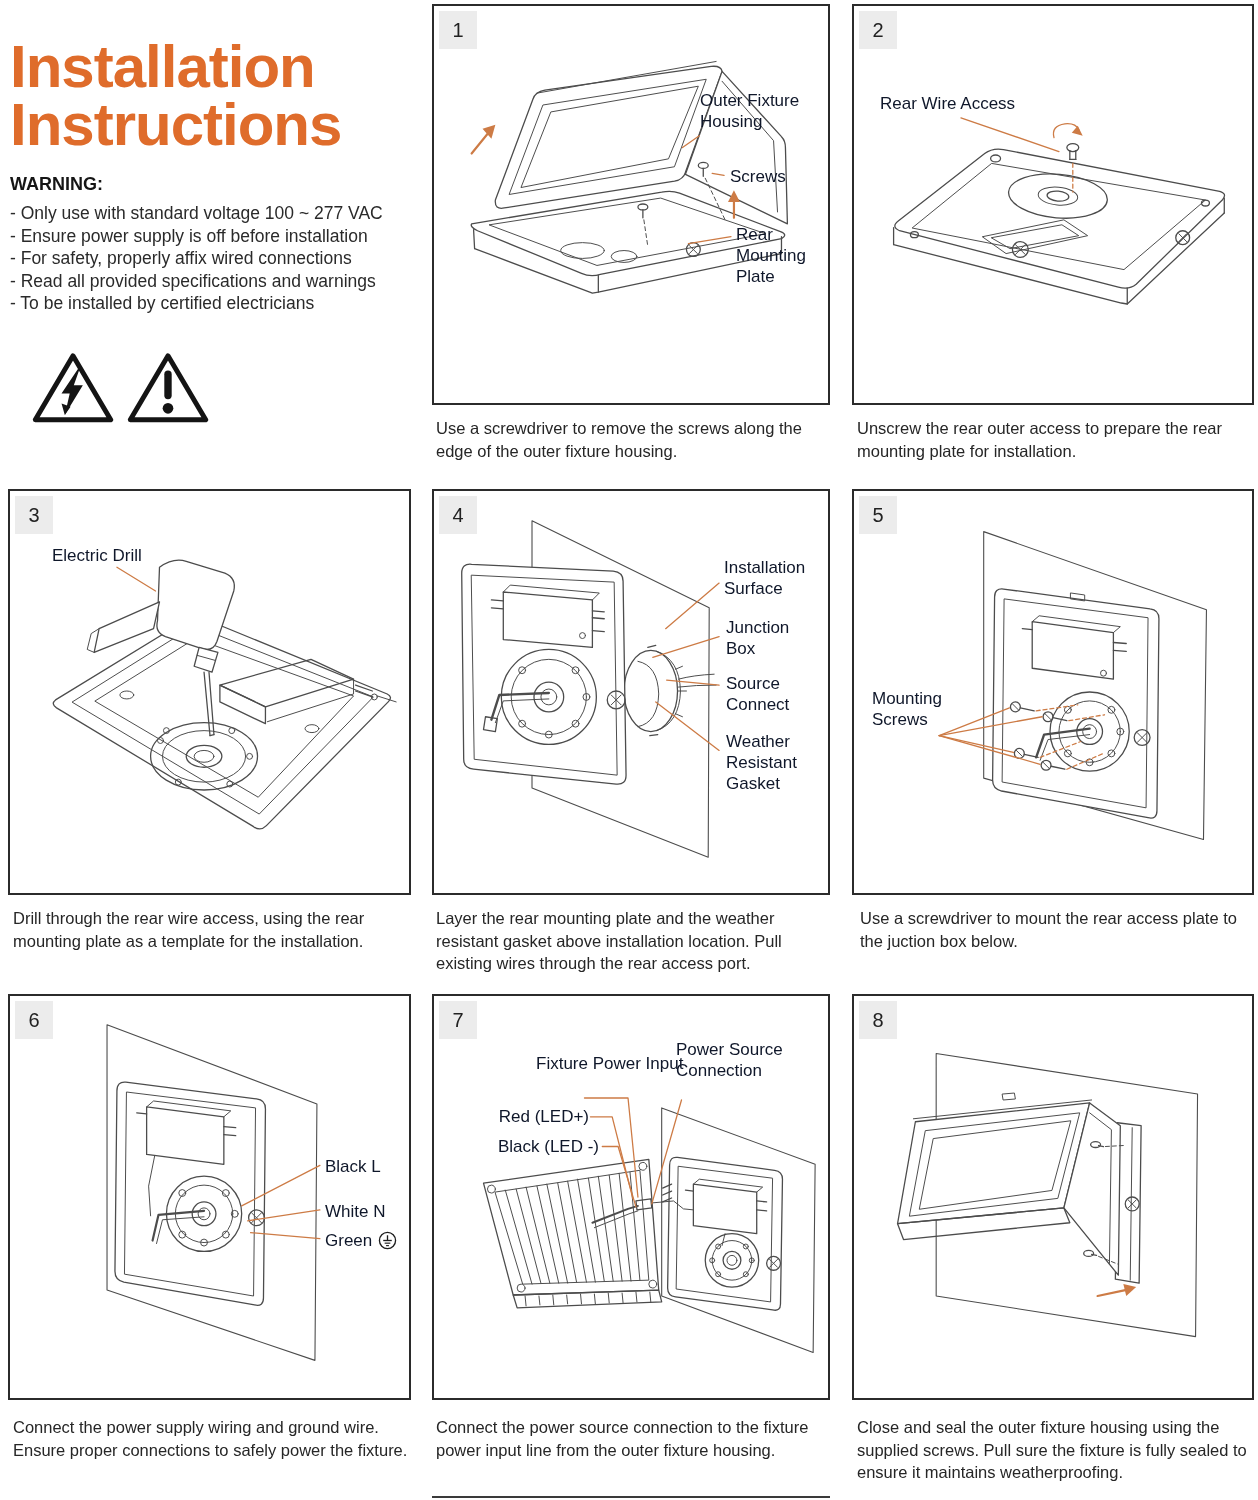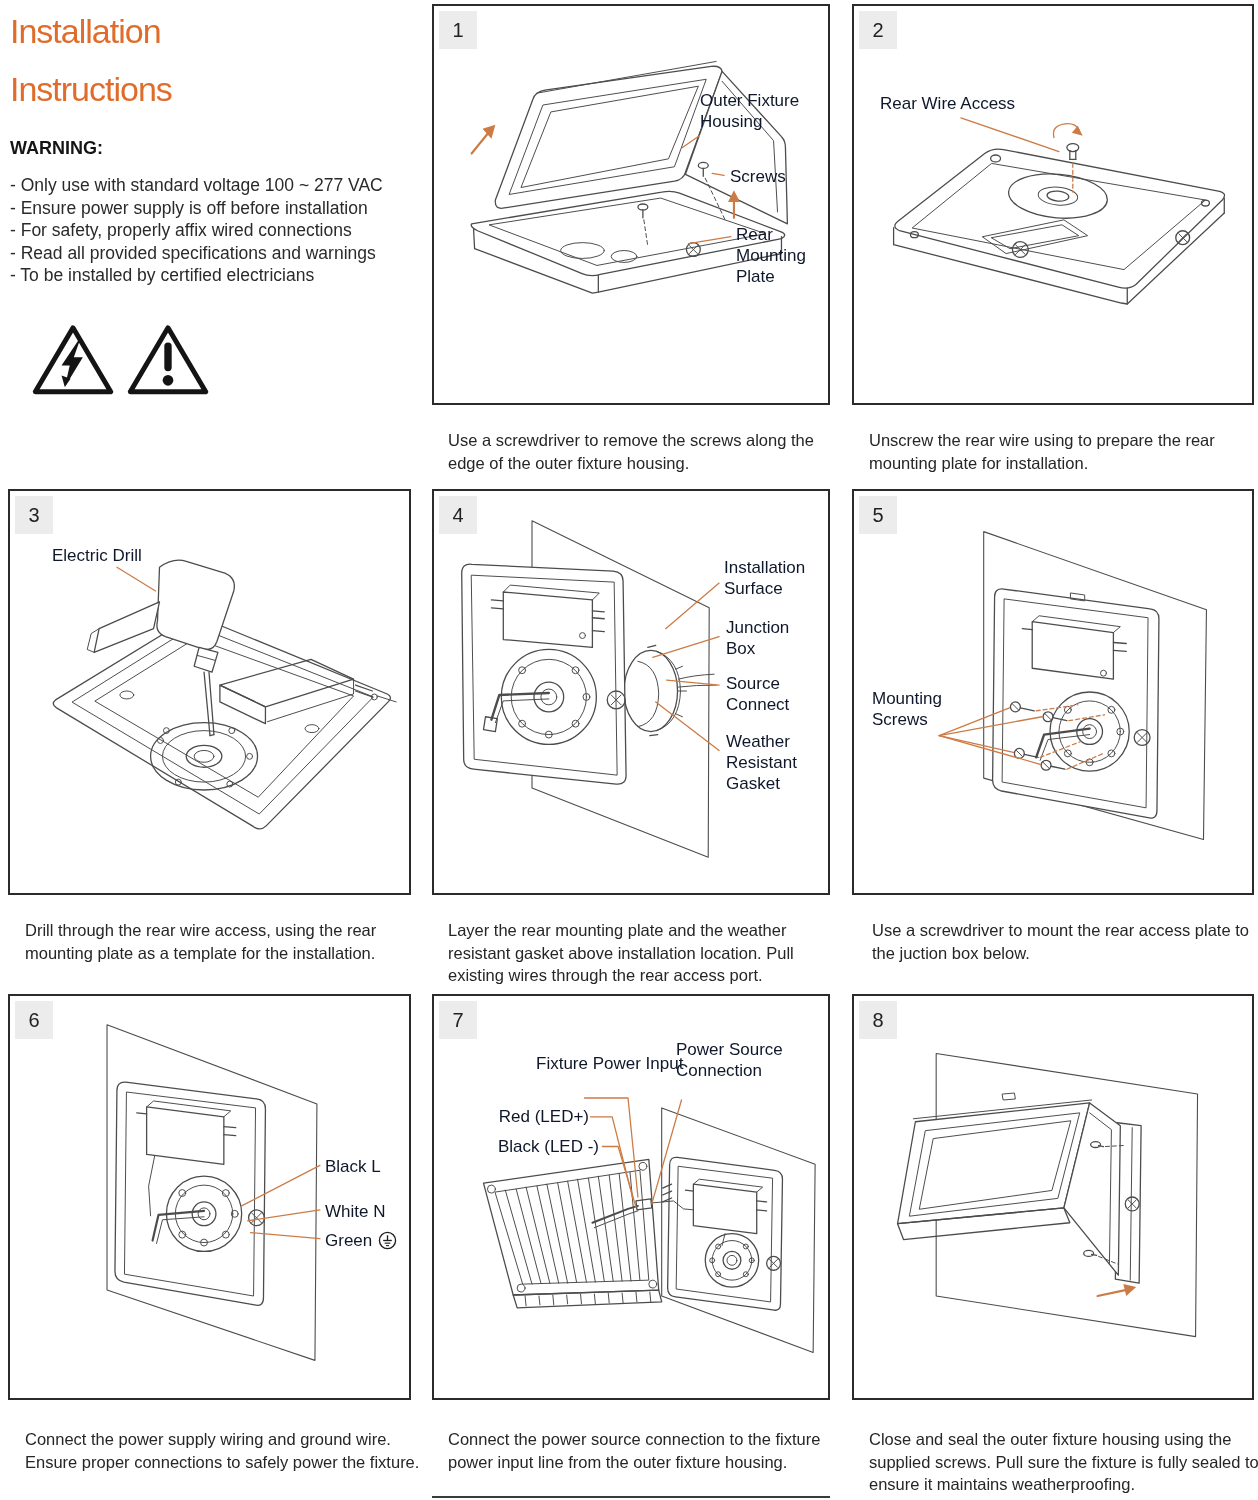--- a/index.html
+++ b/index.html
@@ -5,36 +5,36 @@
   html,body{margin:0;padding:0;}
   body{
     width:1258px;height:1500px;position:relative;background:#ffffff;
     font-family:"Liberation Sans","DejaVu Sans",sans-serif;color:#2b2b2b;overflow:hidden;
   }
   .panel{position:absolute;border:2px solid #2b2b2b;background:#fff;box-sizing:border-box;}
   .badge{
     position:absolute;top:5px;left:5px;width:38px;height:38px;background:#ececec;
     display:flex;align-items:center;justify-content:center;font-size:20px;color:#222;
   }
-  .caption{position:absolute;font-size:16.5px;line-height:22.5px;color:#262626;margin:16px;}
+  .caption{position:absolute;font-size:16.5px;line-height:22.5px;color:#262626;margin:4px;}
   .lbl{position:absolute;font-size:17px;line-height:21px;color:#0f172a;white-space:normal;}
   .lbl.r{text-align:right;}
   .art{position:absolute;left:0;top:0;width:100%;height:100%;}
   .art *{fill:none;stroke:#4c4c4c;stroke-width:1.3;stroke-linejoin:round;stroke-linecap:round;}
   .art .thin{stroke-width:1;}
   .art .wall{stroke-width:1.1;}
   .art .or{stroke:#cd7b45;}
   .art .orf{fill:#cd7b45;stroke:none;}
   .art .odash{stroke:#cd7b45;stroke-dasharray:4 3;}
   .art .gdash{stroke-dasharray:4 3;stroke-width:1;}
   .art .wfill{fill:#ffffff;}
   .header{position:absolute;left:10px;top:2px;width:412px;}
-  .title{color:#df6c2b;font-size:34px;font-weight:normal;line-height:58px;letter-spacing:-1px;}
+  .title{color:#df6c2b;font-size:60px;font-weight:bold;line-height:58px;letter-spacing:-1px;margin-top:36px;}
   .warn-head{margin-top:20px;font-size:18px;font-weight:bold;color:#151515;}
-  .warn-list{margin-top:15px;}
+  .warn-list{margin-top:7px;}
   .warn-list div{font-size:17.5px;line-height:22.6px;color:#2a2a2a;}
   .hazard-row{margin-top:34px;padding-left:22px;display:flex;gap:13px;align-items:flex-end;}
   .gicon{vertical-align:-4px;margin-left:6px;}
   .next-edge{position:absolute;background:#3a3a3a;}
 </style>
 </head>
 <body>
 
 <div class="header">
   <div class="title">
@@ -144,21 +144,21 @@
     <line class="odash" x1="221" y1="159" x2="221" y2="188"></line>
     <g>
       <path class="or" d="M202,133 Q199,121 213,119 Q224,118 227,125"></path>
       <polygon class="orf" points="231,131 226,121 220,128"></polygon>
     </g>
     <line class="or" x1="108" y1="113" x2="207" y2="147"></line>
   </svg>
   <div class="badge">2</div>
   <div class="lbl" style="left:26px;top:87px">Rear Wire Access</div>
 </section>
-<p class="caption" style="left:853px;top:413px;width:378px">Unscrew the rear wire using to prepare the rear mounting plate for installation.</p>
+<p class="caption" style="left:853px;top:413px;width:378px">Unscrew the rear outer access to prepare the rear mounting plate for installation.</p>
 
 <section class="panel" style="left:8px;top:489px;width:403px;height:406px">
   <svg class="art" viewBox="0 0 403 406">
     <path d="M46,211 Q41,215 47,219 L246,339 Q253,344 259,338 L382,213 Q387,208 381,205 L191,127 Q185,124 180,129 Z"></path>
     <path class="thin" d="M63,213 L186,136 L367,208 L252,326 Z"></path>
     <path class="thin" d="M86,212 L187,149 L347,207 L251,309 Z"></path>
     <ellipse class="thin" cx="118" cy="206" rx="7" ry="4"></ellipse>
     <ellipse class="thin" cx="305" cy="240" rx="7" ry="4"></ellipse>
     <path d="M212,196 L304,170 L347,190 L258,218 Z"></path>
     <path d="M212,196 L258,218 L258,235 L212,213 Z"></path>

